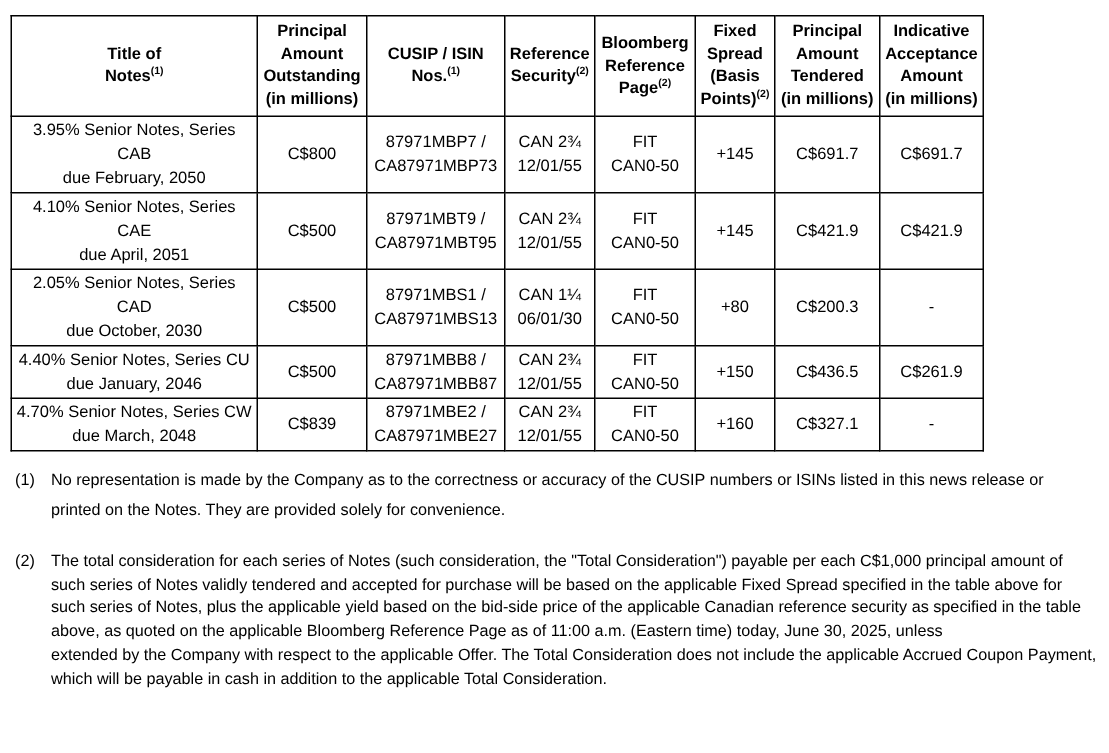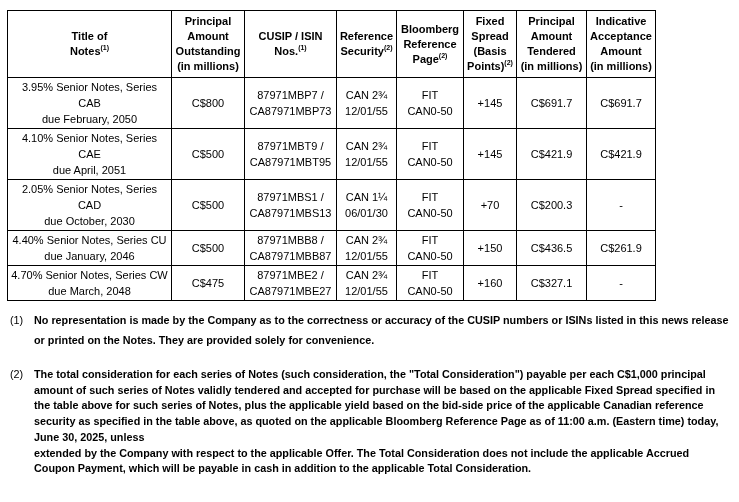--- a/index.html
+++ b/index.html
@@ -47,21 +47,20 @@
     font-size: 10.8px;
   }
   .footnote .fn-marker {
     flex: 0 0 27px;
     padding-left: 3px;
   }
   .footnote .fn-text {
     flex: 1;
     white-space: pre-line;
     padding-right: 2px;
-    font-weight: bold;
   }
   .footnote-1 { line-height: 20px; margin-bottom: 17px; }
   .footnote-2 { line-height: 15.7px; }
 </style>
 </head>
 <body>
 
 <div class="page">
 
   <table class="notes-table">
@@ -107,37 +106,37 @@
           <td>+145</td>
           <td>C$421.9</td>
           <td>C$421.9</td>
         </tr>
         <tr>
           <td>2.05% Senior Notes, Series CAD<br>due October, 2030</td>
           <td>C$500</td>
           <td>87971MBS1 /<br>CA87971MBS13</td>
           <td>CAN 1¼<br>06/01/30</td>
           <td>FIT<br>CAN0-50</td>
-          <td>+70</td>
+          <td>+80</td>
           <td>C$200.3</td>
           <td>-</td>
         </tr>
         <tr>
           <td>4.40% Senior Notes, Series CU<br>due January, 2046</td>
           <td>C$500</td>
           <td>87971MBB8 /<br>CA87971MBB87</td>
           <td>CAN 2¾<br>12/01/55</td>
           <td>FIT<br>CAN0-50</td>
           <td>+150</td>
           <td>C$436.5</td>
           <td>C$261.9</td>
         </tr>
         <tr>
           <td>4.70% Senior Notes, Series CW<br>due March, 2048</td>
-          <td>C$475</td>
+          <td>C$839</td>
           <td>87971MBE2 /<br>CA87971MBE27</td>
           <td>CAN 2¾<br>12/01/55</td>
           <td>FIT<br>CAN0-50</td>
           <td>+160</td>
           <td>C$327.1</td>
           <td>-</td>
         </tr>
       </tbody>
   </table>
 

